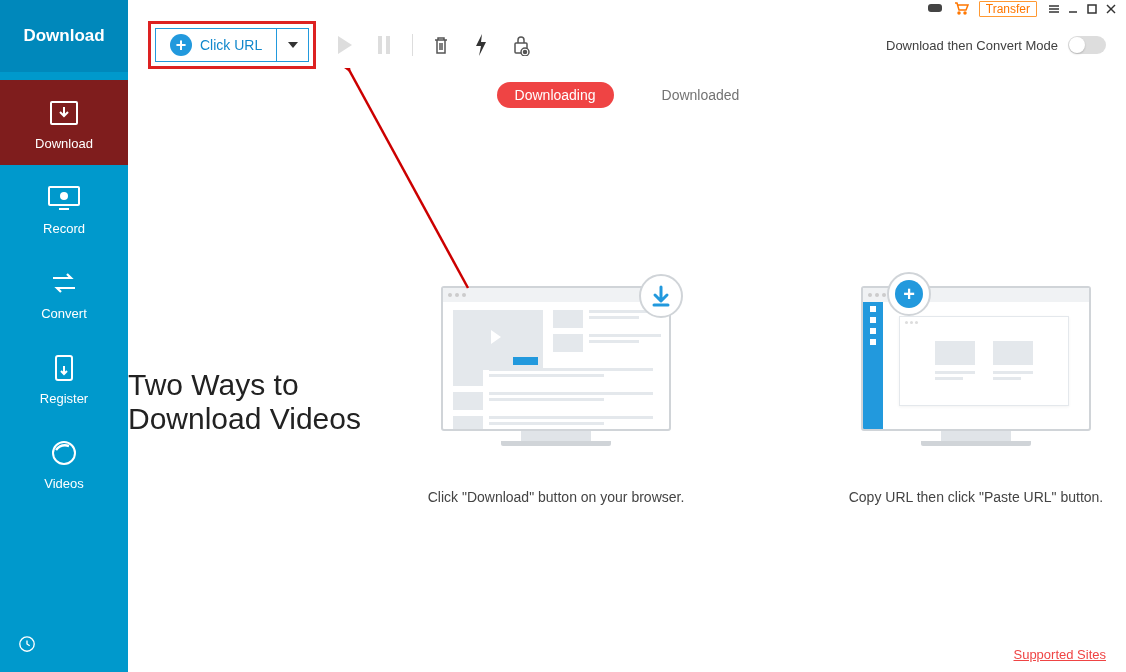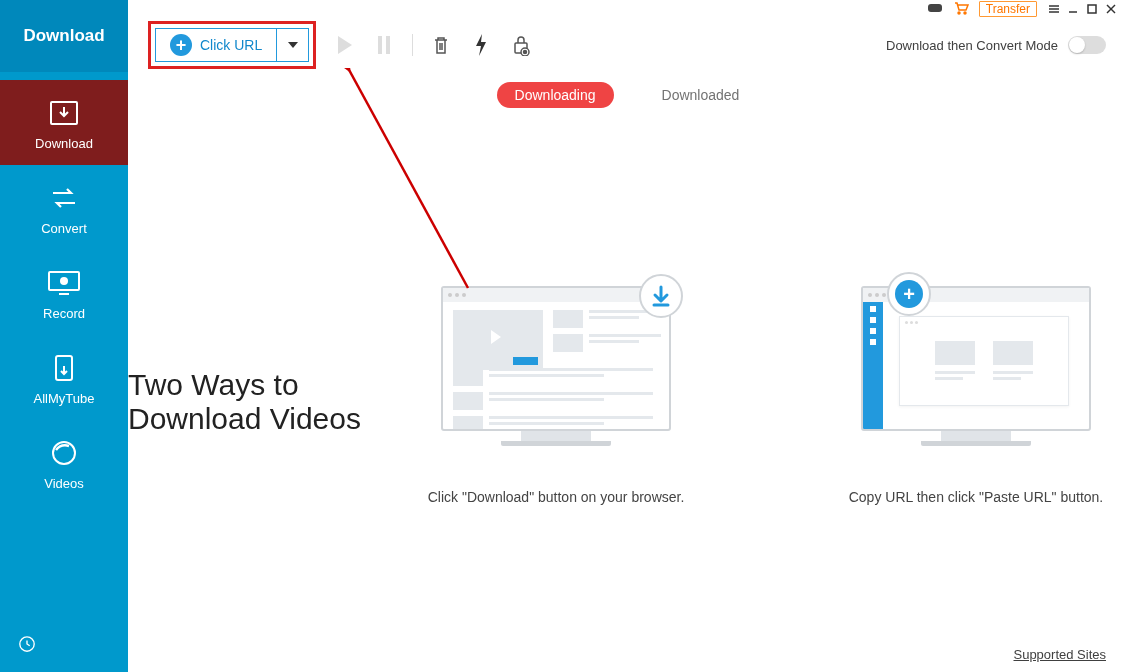--- a/index.html
+++ b/index.html
@@ -61,64 +61,64 @@
     .screen2-side .sq { width: 6px; height: 6px; background: #fff; }
     .screen2-card { position: absolute; left: 36px; top: 28px; width: 170px; height: 90px; background: #fff; border: 1px solid #e4e8ec; box-shadow: 0 1px 3px rgba(0,0,0,0.05); }
     .card-h { height: 10px; display: flex; align-items: center; padding-left: 5px; gap: 2px; }
     .card-h .d { width: 3px; height: 3px; background: #ddd; border-radius: 50%; }
     .card-grid { display: flex; gap: 18px; justify-content: center; margin-top: 14px; }
     .card-col .b { width: 40px; height: 24px; background: #e4e8ec; margin-bottom: 6px; }
     .card-col .l { height: 3px; width: 40px; background: #e4e8ec; margin-bottom: 3px; }
     .card-col .l.s { width: 28px; }
 
     .arrow-annot { position: absolute; top: 68px; left: 190px; pointer-events: none; }
-    .footer-link { position: absolute; right: 20px; bottom: 10px; font-size: 13px; color: #404040; text-decoration: underline; cursor: pointer; }
+    .footer-link { position: absolute; right: 20px; bottom: 10px; font-size: 13px; color: #ef4444; text-decoration: underline; cursor: pointer; }
   </style>
 </head>
 <body>
 
 <div class="app">
   <div class="sidebar">
     <div class="logo">Download</div>
     <div class="nav">
       <div class="nav-item active">
         <span class="nav-icon">
           <svg viewBox="0 0 32 28" width="32" height="28" fill="none" stroke="#fff" stroke-width="2">
               <rect x="3" y="3" width="26" height="22" rx="1"></rect>
               <path d="M16 8 v9 M12 13 l4 4 l4 -4"></path>
             </svg>
         </span>
         <span>Download</span>
       </div>
       <div class="nav-item">
         <span class="nav-icon">
-          <svg viewBox="0 0 32 26" width="32" height="26" fill="none" stroke="#fff" stroke-width="2.2">
-              <path d="M5 8 h18 l-4 -4 M27 18 h-18 l4 4"></path>
-            </svg>
-        </span>
-        <span>Convert</span>
-      </div>
-      <div class="nav-item">
-        <span class="nav-icon">
           <svg viewBox="0 0 36 28" width="36" height="28" fill="none" stroke="#fff" stroke-width="2">
               <rect x="3" y="3" width="30" height="18" rx="1"></rect>
               <circle cx="18" cy="12" r="4" fill="#fff" stroke="none"></circle>
               <line x1="13" y1="25" x2="23" y2="25"></line>
             </svg>
         </span>
         <span>Record</span>
       </div>
       <div class="nav-item">
         <span class="nav-icon">
+          <svg viewBox="0 0 32 26" width="32" height="26" fill="none" stroke="#fff" stroke-width="2.2">
+              <path d="M5 8 h18 l-4 -4 M27 18 h-18 l4 4"></path>
+            </svg>
+        </span>
+        <span>Convert</span>
+      </div>
+      <div class="nav-item">
+        <span class="nav-icon">
           <svg viewBox="0 0 30 30" width="30" height="30" fill="none" stroke="#fff" stroke-width="2">
               <rect x="7" y="3" width="16" height="24" rx="2"></rect>
               <path d="M12 18 l3 3 l3 -3 M15 21 v-8"></path>
             </svg>
         </span>
-        <span>AllMyTube</span>
+        <span>Register</span>
       </div>
       <div class="nav-item">
         <span class="nav-icon">
           <svg viewBox="0 0 28 28" width="28" height="28" fill="none" stroke="#fff" stroke-width="2">
               <circle cx="14" cy="14" r="11"></circle>
               <path d="M6 11 a12 12 0 0 1 13 -4" stroke-width="2.5"></path>
             </svg>
         </span>
         <span>Videos</span>
       </div>

